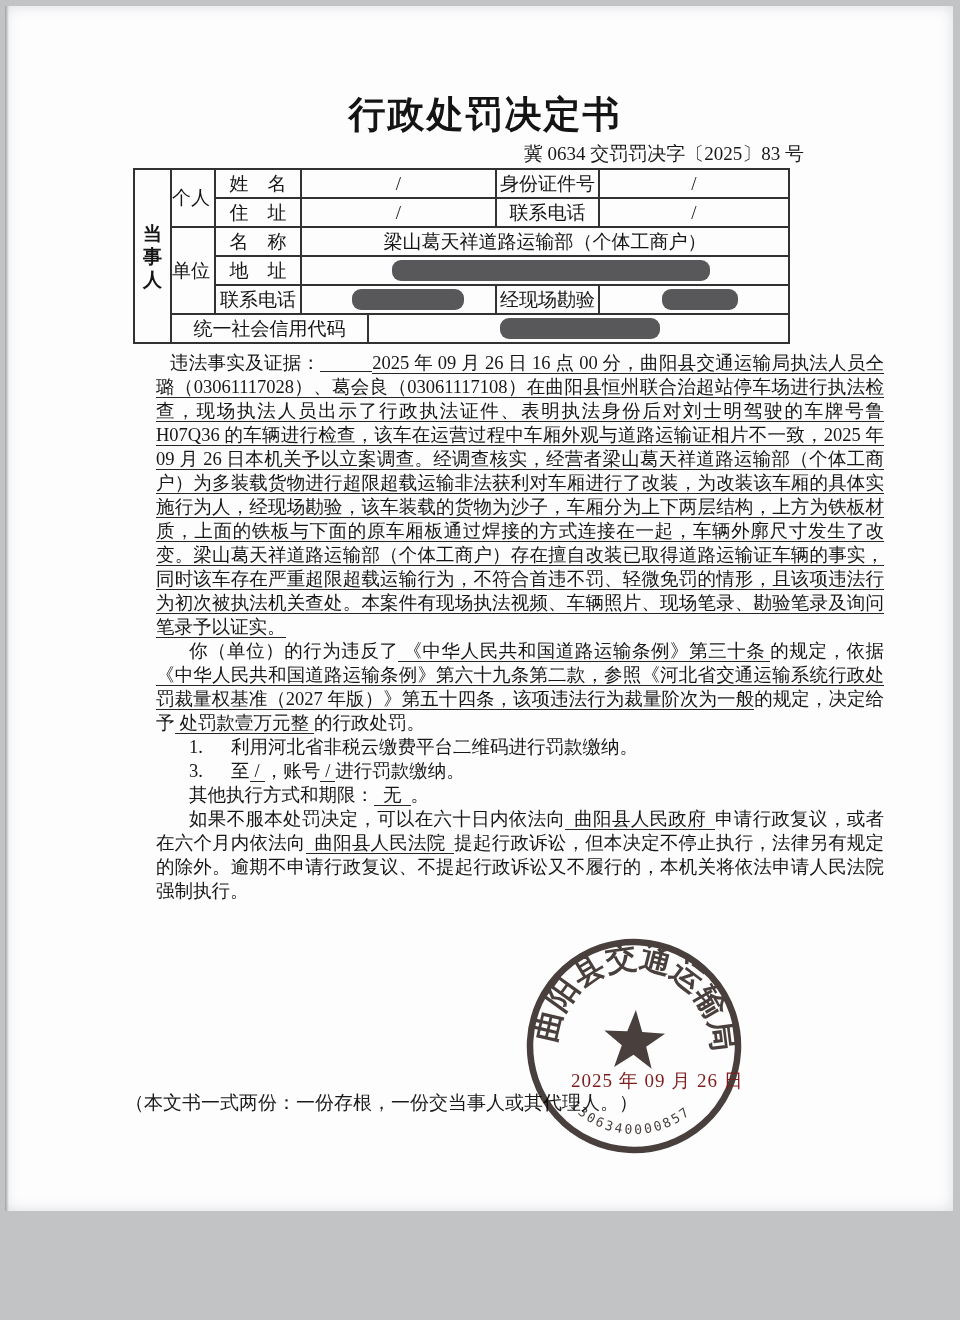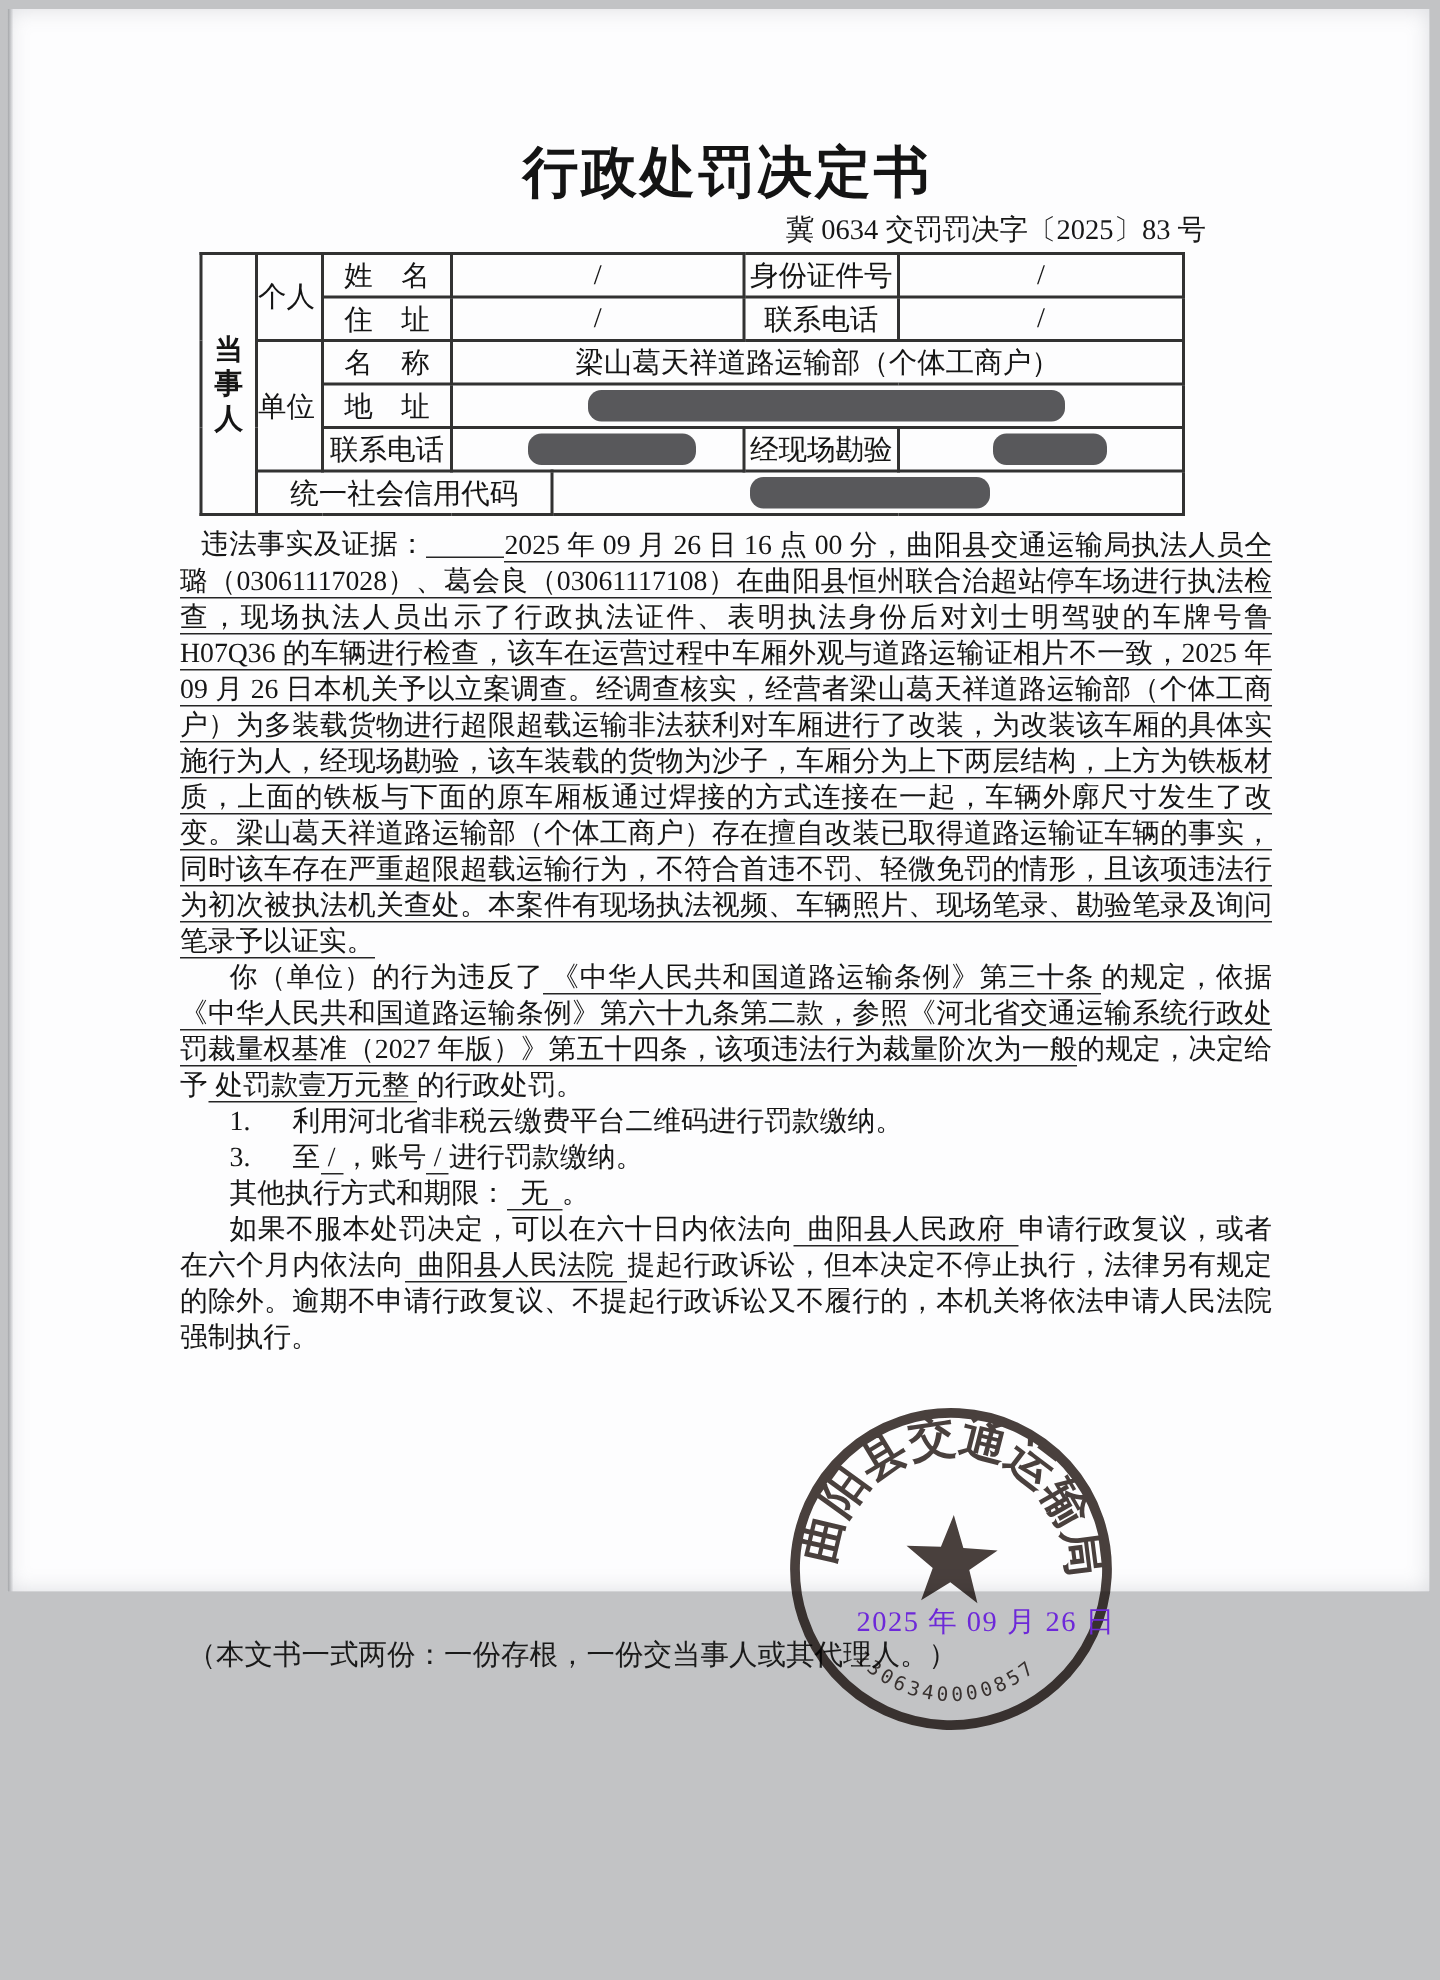--- a/index.html
+++ b/index.html
@@ -5,21 +5,21 @@
   html,body{margin:0;padding:0;}
   body{
     width:960px;height:1320px;
     background:#c2c3c5;
     font-family:"Liberation Serif","DejaVu Serif",serif;
     color:#1e1e1e;
     position:relative;
     overflow:hidden;
   }
   .page{
-    position:absolute;left:5px;top:6px;width:948px;height:1055px;
+    position:absolute;left:5px;top:6px;width:948px;height:1205px;
     background:#fdfdfe;
     box-shadow:inset 0 0 14px rgba(120,125,135,.25);
   }
   .content{
     position:absolute;left:115px;top:84px;width:730px;
   }
   .title{
     margin:0;text-align:center;
     font-family:"Liberation Sans","DejaVu Sans",sans-serif;
     font-weight:700;font-size:37px;line-height:50px;letter-spacing:2px;color:#141414;
@@ -36,42 +36,42 @@
     overflow:hidden;
   }
   td.party-cell{text-align:center;line-height:23px;padding:0 6px;font-weight:bold;}
   td.cat{text-align:left;}
   td.lbl{text-align:center;padding-left:8px;margin-left:28px;}
   td.val{text-align:center;}
   .bar{
     background:#58585b;height:21px;border-radius:9px;
   }
   .body{
-    margin-top:7px;font-size:18.5px;line-height:24px;color:#161616;width:728px;
+    margin-top:7px;font-size:18.5px;line-height:24px;color:#161616;width:728px;margin-left:36px;
   }
   .body p{margin:0;text-align:justify;}
   p.facts{text-indent:14px;}
   p.ind{text-indent:33px;}
   p.li{padding-left:33px;text-indent:0;}
   .num{display:inline-block;min-width:42px;}
   .u{border-bottom:1.4px solid #262626;}
   .gapline{display:inline-block;width:52px;height:1.08em;border-bottom:1.4px solid #262626;vertical-align:-0.18em;}
   .uslot{border-bottom:1.4px solid #262626;padding:0 9px;}
   .uslot.narrow{padding:0 5px;}
   .footer-note{
     position:absolute;left:120px;top:1084px;font-size:19px;color:#1a1a1a;white-space:nowrap;
   }
   .seal{
     position:absolute;left:515px;top:926px;width:228px;height:228px;
     transform:rotate(3deg);
     mix-blend-mode:multiply;
     opacity:.93;
   }
   .seal-date{
-    position:absolute;left:566px;top:1062px;font-size:19px;color:#6d28d9;white-space:nowrap;
+    position:absolute;left:566px;top:1062px;font-size:19px;color:#7f1d1d;white-space:nowrap;
     letter-spacing:1px;
   }
   .edge-smudge{
     position:absolute;left:0;top:0;width:4px;height:100%;
     background:linear-gradient(to right,#9fa1a4,rgba(255,255,255,0));
   }
 </style>
 </head>
 <body>
 

